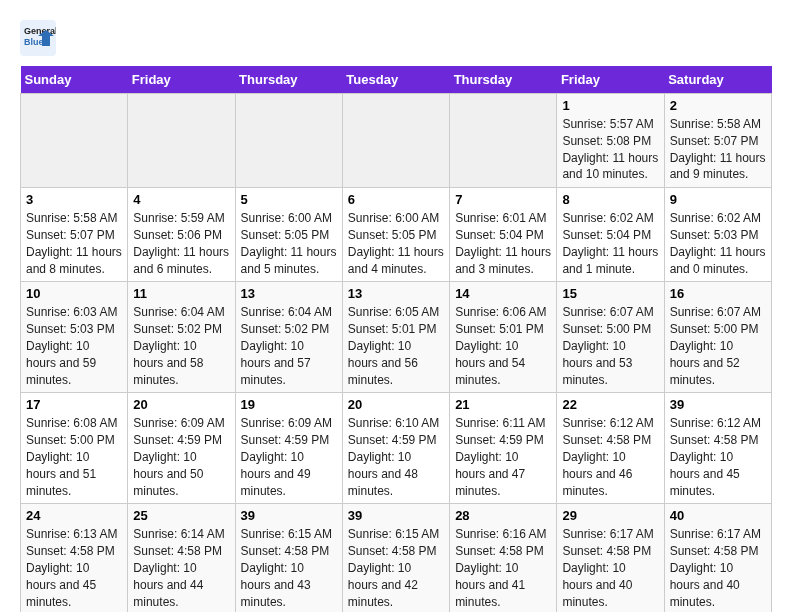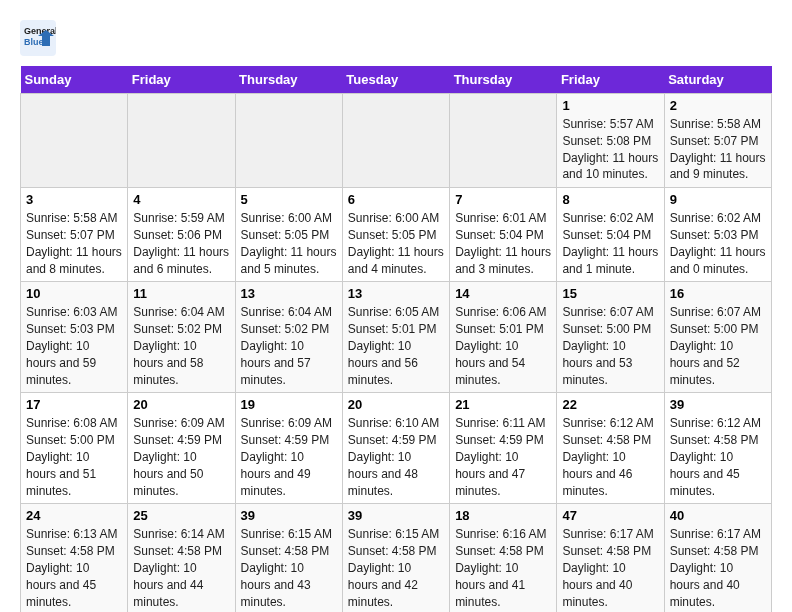--- a/index.html
+++ b/index.html
@@ -345,29 +345,29 @@
         </td>
         <td>
           <span class="day-num">39</span>
 <div class="cell-content">
   Sunrise: 6:15 AM<br>
   Sunset: 4:58 PM<br>
   Daylight: 10 hours and 42 minutes.
 </div>
         </td>
         <td>
-          <span class="day-num">18</span>
+          <span class="day-num">28</span>
 <div class="cell-content">
   Sunrise: 6:16 AM<br>
   Sunset: 4:58 PM<br>
   Daylight: 10 hours and 41 minutes.
 </div>
         </td>
         <td>
-          <span class="day-num">47</span>
+          <span class="day-num">29</span>
 <div class="cell-content">
   Sunrise: 6:17 AM<br>
   Sunset: 4:58 PM<br>
   Daylight: 10 hours and 40 minutes.
 </div>
         </td>
         <td>
           <span class="day-num">40</span>
 <div class="cell-content">
   Sunrise: 6:17 AM<br>

